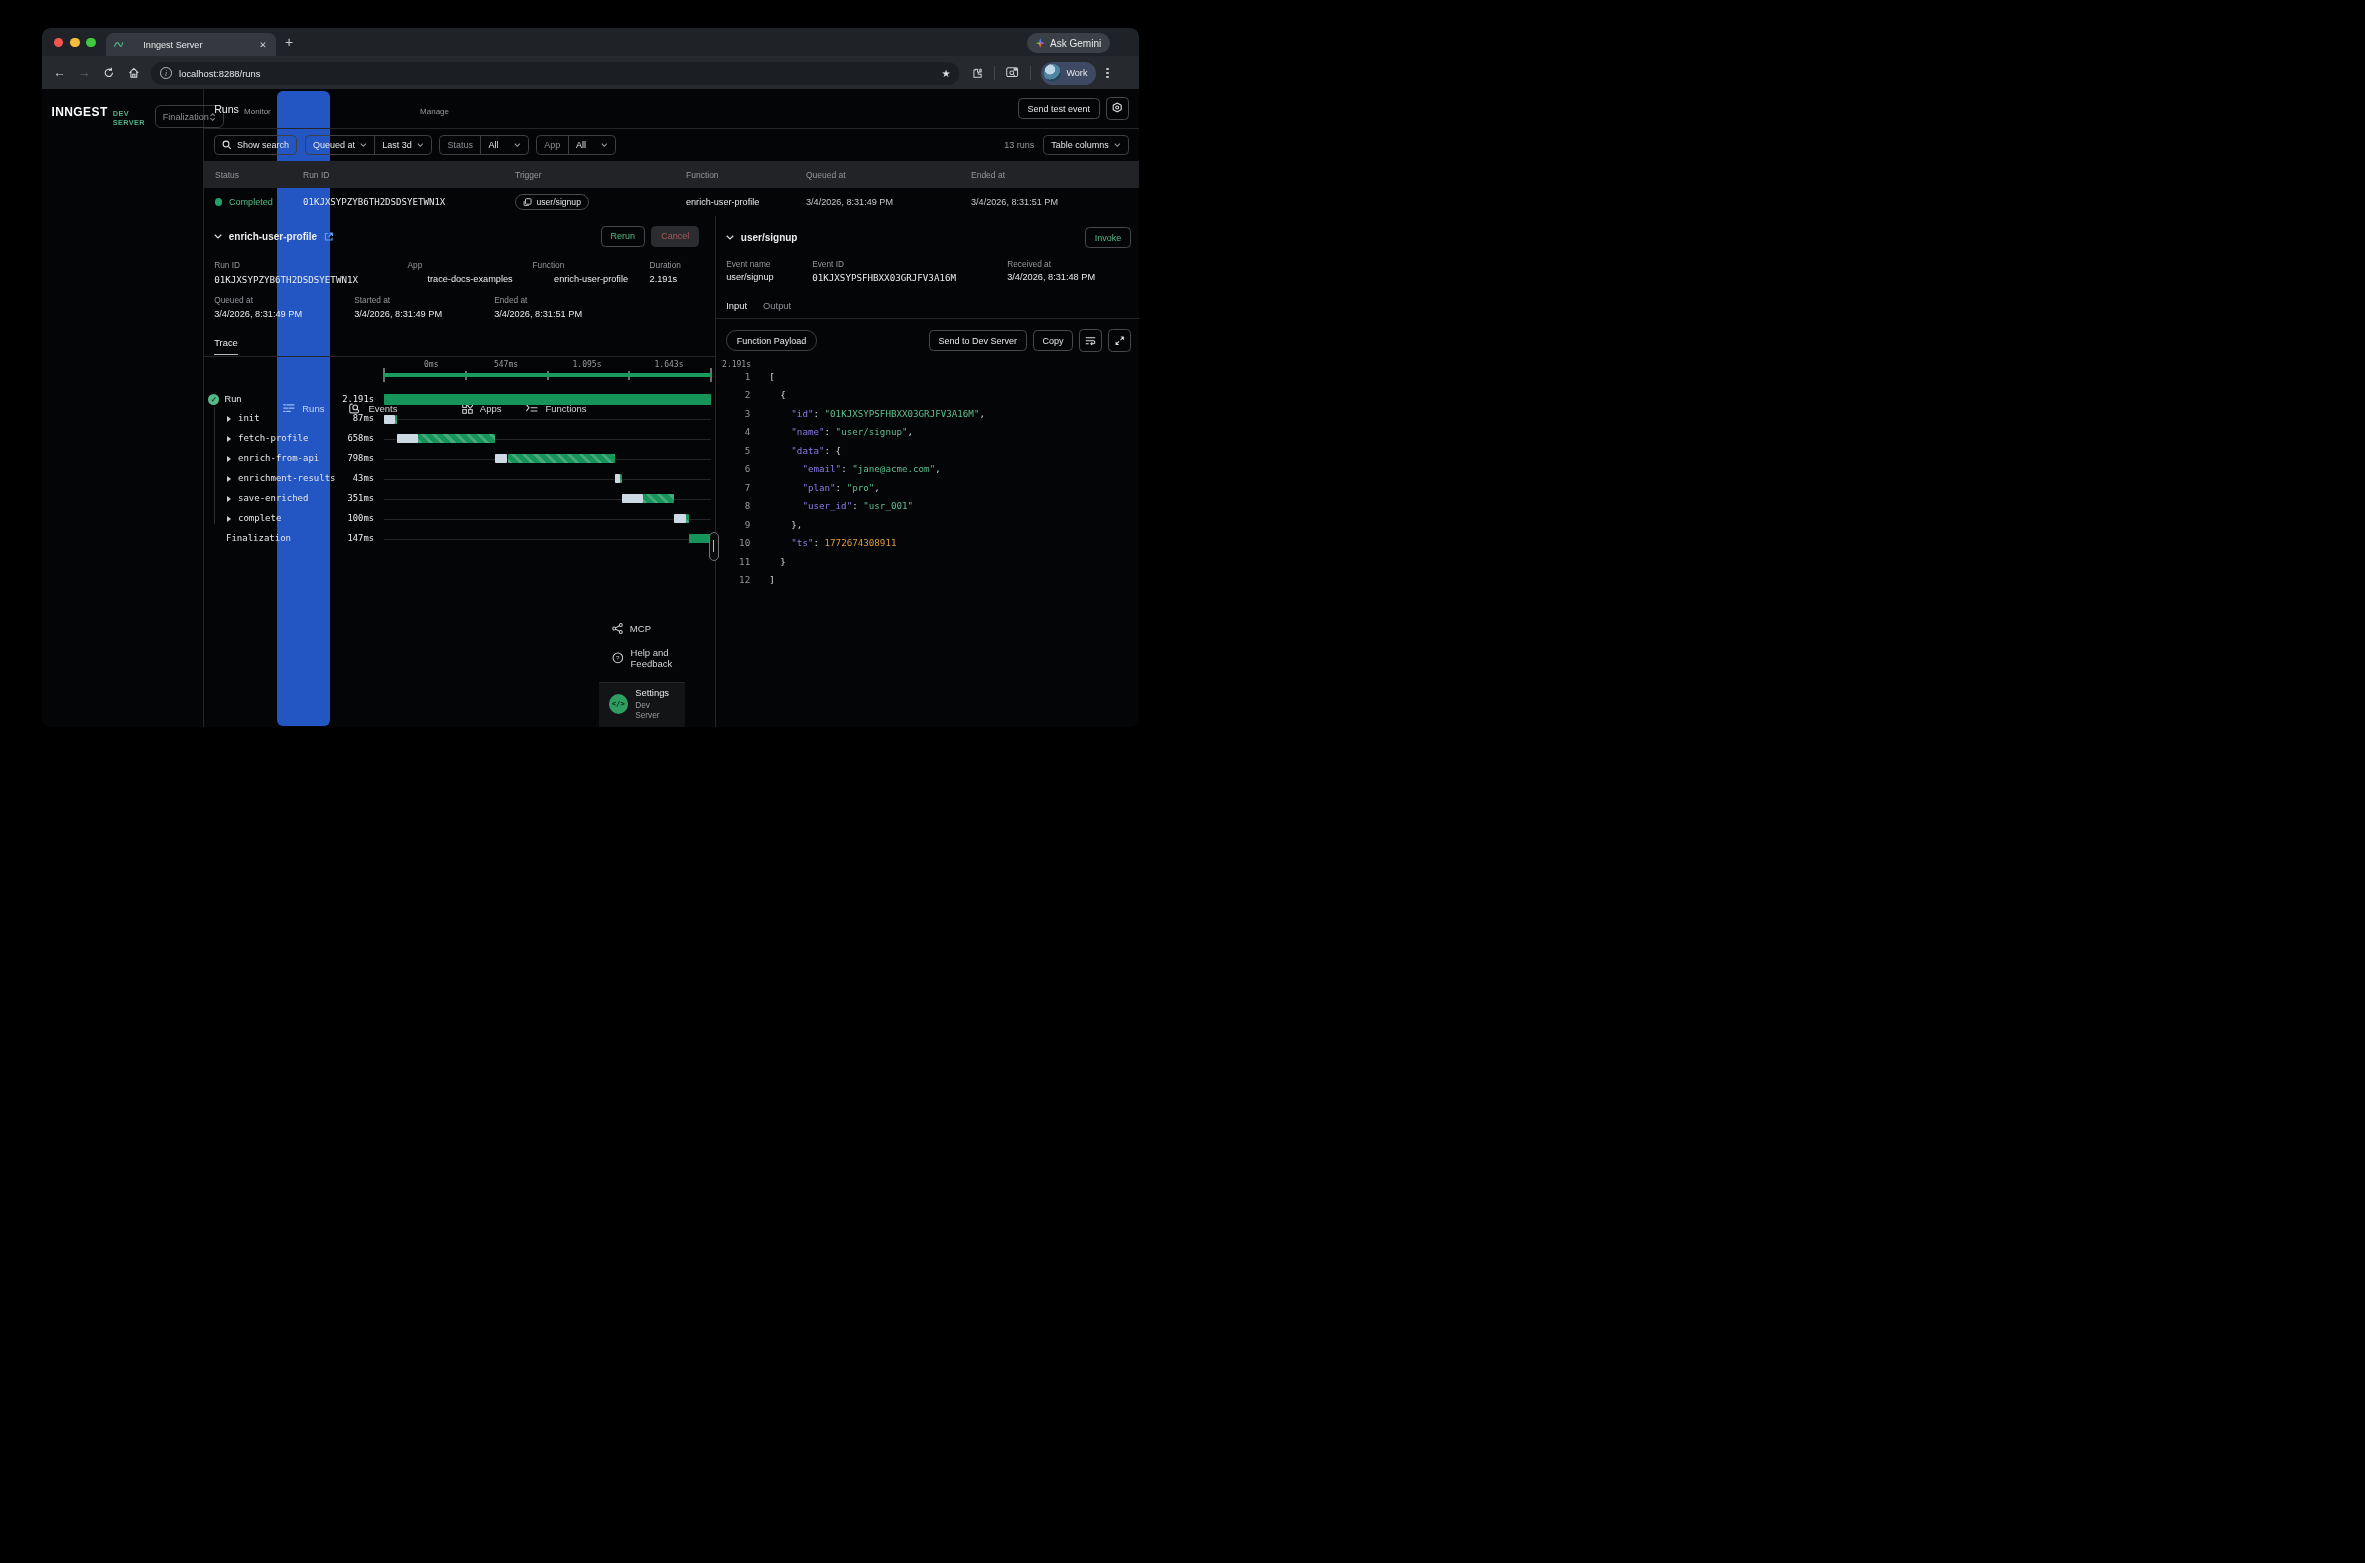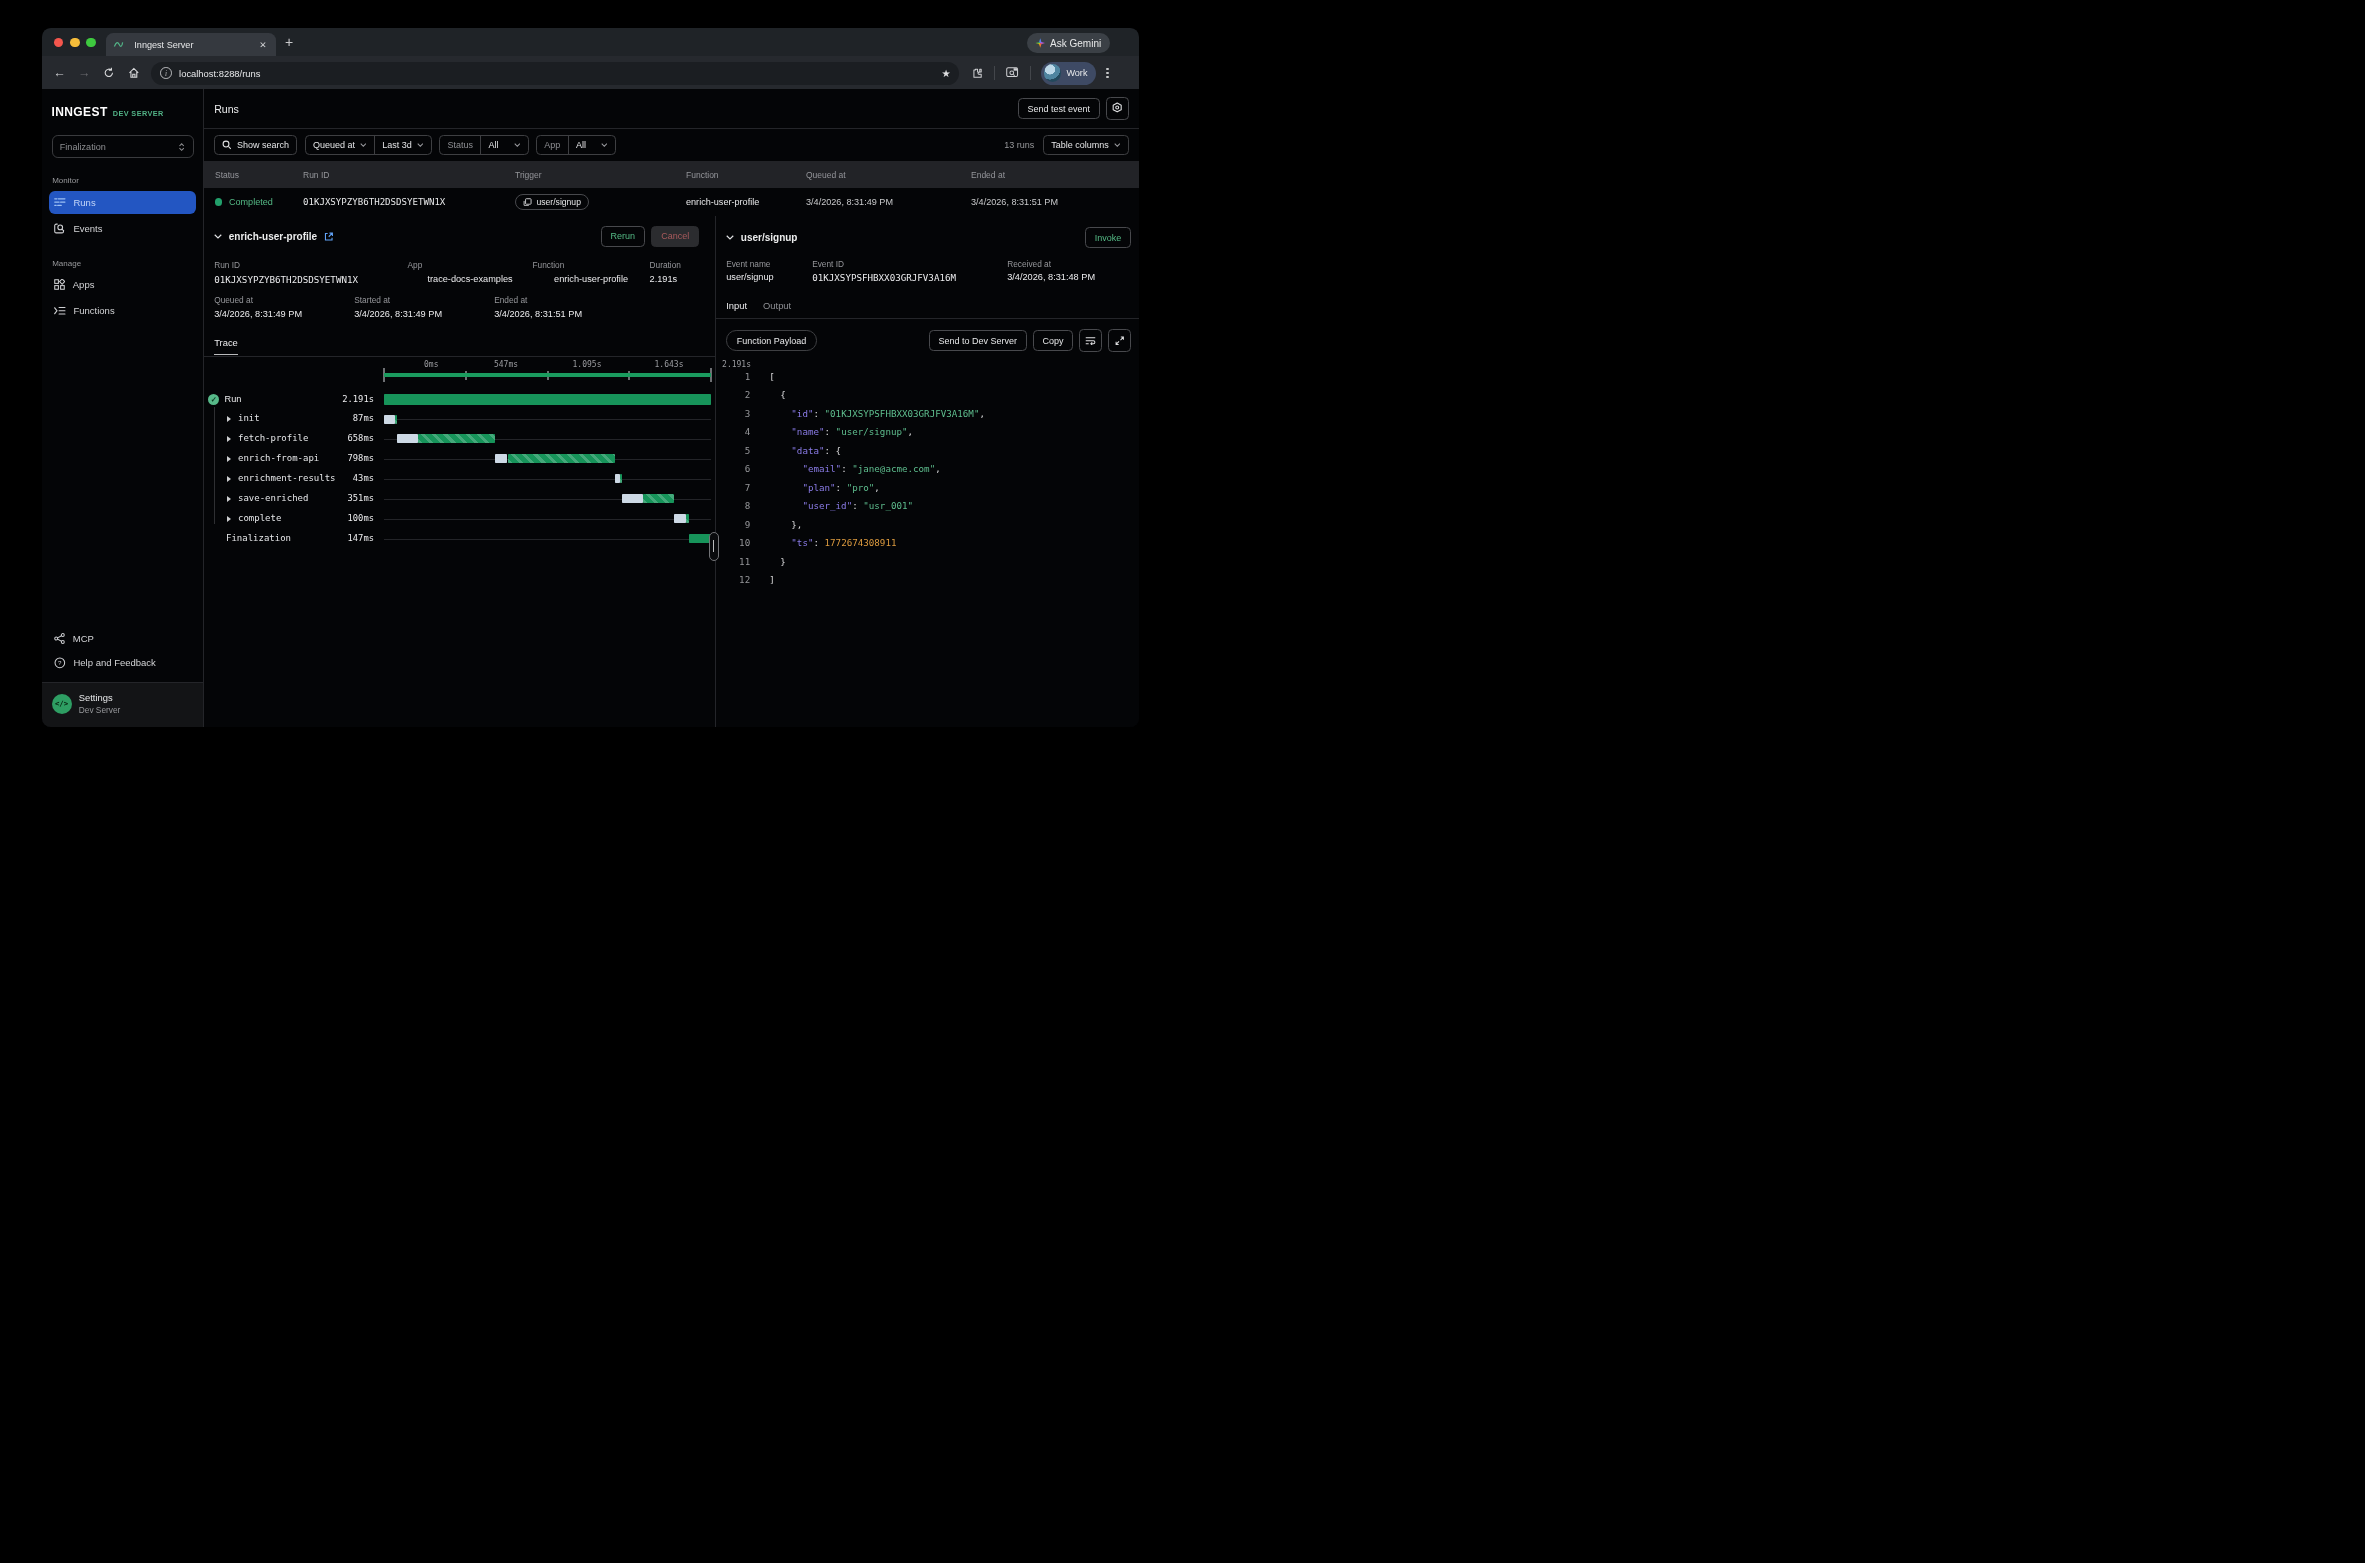--- a/index.html
+++ b/index.html
@@ -8,21 +8,21 @@
             font-family:"Liberation Sans", sans-serif; -webkit-font-smoothing:antialiased; }
   .window { position:absolute; left:42px; top:28px; width:1097px; height:699px;
             background:#06070a; border-radius:8.8px; overflow:hidden; box-shadow:0 7.3px 29px rgba(0,0,0,.7); }
 
   
   .tabstrip { position:relative; height:28px; background:#1f2327; }
   .tl { position:absolute; top:9.5px; width:9.5px; height:9.5px; border-radius:50%; }
   .tl.r { left:11.7px; background:#f4564d; } .tl.y { left:28px; background:#f6bd3a; } .tl.g { left:44px; background:#3ec93f; }
   .tab { position:absolute; left:64px; top:5.1px; width:170px; height:23px; background:#35393f;
          border-radius:7.3px 7.3px 0 0; display:flex; align-items:center; padding:0 7.3px; color:#e6e7e8; font-size:9.1px; }
-  .tab .title { flex:1; margin-left:10px; white-space:nowrap; overflow:hidden; }
+  .tab .title { flex:1; margin-left:19px; white-space:nowrap; overflow:hidden; }
   .tab .close { color:#cfd0d2; font-size:8.8px; padding:0 2.2px; }
   .newtab { position:absolute; left:243px; top:5.9px; color:#c9cacc; font-size:14px; font-weight:300; }
   .gemini { position:absolute; right:29px; top:5.1px; height:20px; background:#3b4046; border-radius:10.2px;
             display:flex; align-items:center; padding:0 8.8px; gap:5.1px; color:#e8e9ea; font-size:10px; }
   .spark { width:9.5px; height:9.5px; background:conic-gradient(#4e8df6,#9a5cf0,#e5534b,#f4b400,#34a853,#4e8df6);
            clip-path:polygon(50% 0,62% 38%,100% 50%,62% 62%,50% 100%,38% 62%,0 50%,38% 38%); }
   .toolbar { position:relative; height:34px; background:#26292e; display:flex; align-items:center; padding:0 10.2px; gap:10.2px; }
   .nav-ic { width:14.6px; height:14.6px; display:flex; align-items:center; justify-content:center; }
   .urlpill { flex:1; max-width:808px; height:23px; background:#1b1e22; border-radius:11.7px;
              display:flex; align-items:center; padding:0 8.8px; gap:7.3px; }
@@ -32,21 +32,21 @@
   .star { margin-left:auto; color:#dfe0e2; font-size:10.2px; }
   .vsep { width:0.7px; height:14.6px; background:#43464b; }
   .workpill { height:23px; background:#3e4a64; border-radius:11.7px; display:flex; align-items:center; padding:0 8.8px 0 2.9px; gap:5.1px; }
   .avatar { width:17.6px; height:17.6px; border-radius:50%; background:radial-gradient(circle at 35% 30%, #bcd8e8 0 30%, #4f85a0 31% 60%, #23485c 61%); }
   .workpill span { color:#e8e9eb; font-size:9.1px; }
   .kebab { display:flex; flex-direction:column; gap:1.8px; }
   .kebab i { width:2.2px; height:2.2px; border-radius:50%; background:#c7c8ca; }
 
   
   .app { position:absolute; top:61px; bottom:0; left:0; right:0; display:flex; background:#040507; }
-  .sidebar { width:162px; border-right:0.7px solid #242529; display:flex; flex-direction:column; position:relative; }
+  .sidebar { width:162px; border-right:0.7px solid #242529; display:flex; position:relative; }
   .logo-row { display:flex; align-items:baseline; gap:5.1px; margin:16px 0 0 9.5px; }
   .logo { color:#fff; font-size:12px; font-weight:800; letter-spacing:0.4px; }
   .badge { color:#52b286; font-size:7.3px; font-weight:700; letter-spacing:0.4px; }
   .envsel { margin:16px 9.5px 0; height:23.4px; border:0.7px solid #3a3b3e; border-radius:5.9px;
             display:flex; align-items:center; padding:0 7.3px; color:#8e8f92; font-size:9.1px; }
   .envsel .updown { margin-left:auto; }
   .sect { color:#98999c; font-size:8px; margin:17.6px 0 4.4px 10.2px; }
   .sb-item { display:flex; align-items:center; gap:7.3px; margin:1.5px 6.6px; padding:5.9px 5.9px; border-radius:5.9px;
              color:#d4d5d7; font-size:9.5px; }
   .sb-item.active { background:#2356c2; color:#c3d6f8; }

